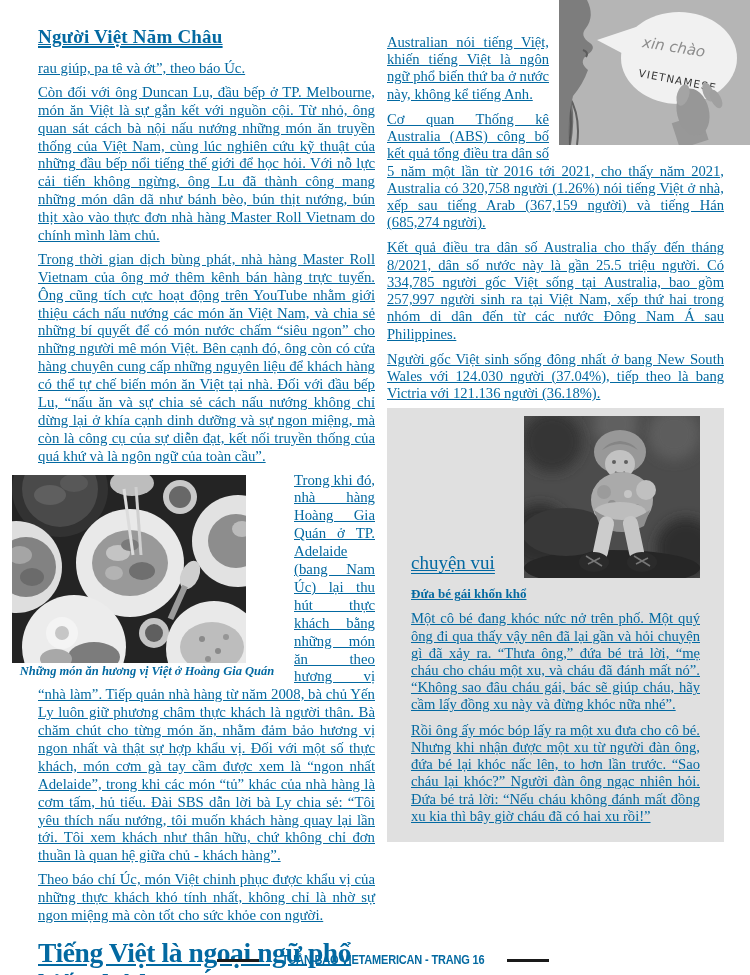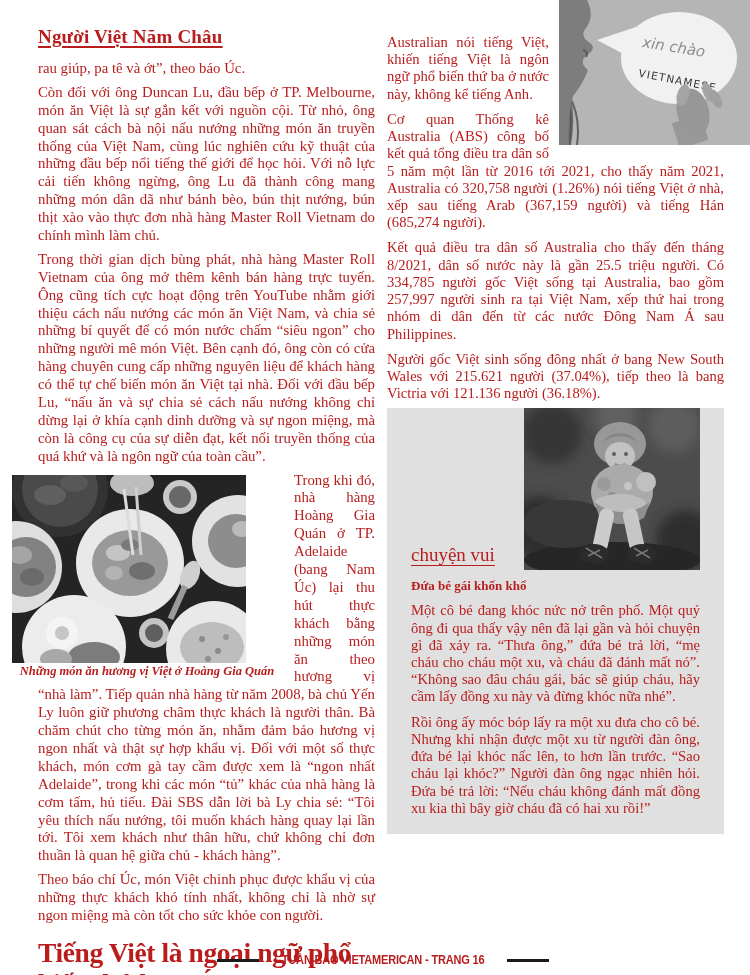--- a/index.html
+++ b/index.html
@@ -1,23 +1,24 @@
 <!DOCTYPE html>
 <html lang="vi"><head>
 <meta charset="utf-8">
 <style>
   html,body{margin:0;padding:0;background:#888;}
   .page{
     position:relative;
     width:750px;height:975px;
     margin:0 auto;
     background:#ffffff;
-    color:#b91c1c;
+    color:#0369a1;
     font-family:"Liberation Serif","DejaVu Serif",serif;
     overflow:hidden;
+    text-decoration:underline;
   }
   .columns{
     display:flex;
     padding:26px 28px 0 38px;
     gap:12px;
   }
   .col{width:337px;flex:0 0 337px;}
 
   
   .section-heading{
@@ -66,21 +67,21 @@
   .bubble-figure{
     float:right;
     width:193px;height:145px;
     margin:-26px -28px 8px 10px;
   }
   .bubble-figure svg{display:block;width:193px;height:145px;}
 
   .fun-box{
     background:#e0e0e0;
     margin-top:6px;
-    padding:0 24px 12px 24px;
+    padding:8px 24px 12px 24px;
   }
   .fun-top{
     display:flex;
     align-items:flex-end;
     justify-content:space-between;
     margin-bottom:8px;
   }
   .fun-label{
     font-size:19px;
     text-decoration:underline;
@@ -213,21 +214,21 @@
             <ellipse cx="149" cy="92" rx="5" ry="10" fill="#a4a4a4" transform="rotate(-20 149 92)"></ellipse>
             <ellipse cx="157" cy="99" rx="5" ry="10" fill="#a0a0a0" transform="rotate(-28 157 99)"></ellipse>
             <ellipse cx="124" cy="95" rx="6" ry="11" fill="#a4a4a4" transform="rotate(18 124 95)"></ellipse>
           </g>
         </svg>
       </figure>
 
       <p>Australian nói tiếng Việt, khiến tiếng Việt là ngôn ngữ phổ biến thứ ba ở nước này, không kể tiếng Anh.</p>
       <p>Cơ quan Thống kê Australia (ABS) công bố kết quả tổng điều tra dân số 5 năm một lần từ 2016 tới 2021, cho thấy năm 2021, Australia có 320,758 người (1.26%) nói tiếng Việt ở nhà, xếp sau tiếng Arab (367,159 người) và tiếng Hán (685,274 người).</p>
       <p>Kết quả điều tra dân số Australia cho thấy đến tháng 8/2021, dân số nước này là gần 25.5 triệu người. Có 334,785 người gốc Việt sống tại Australia, bao gồm 257,997 người sinh ra tại Việt Nam, xếp thứ hai trong nhóm di dân đến từ các nước Đông Nam Á sau Philippines.</p>
-      <p>Người gốc Việt sinh sống đông nhất ở bang New South Wales với 215.621 người (37.04%), tiếp theo là bang Victria với 121.136 người (36.18%).</p>
+      <p>Người gốc Việt sinh sống đông nhất ở bang New South Wales với 124.030 người (37.04%), tiếp theo là bang Victria với 121.136 người (36.18%).</p>
 
       <div class="fun-box">
         <div class="fun-top">
           <span class="fun-label">chuyện vui</span>
           <figure class="girl-figure">
             <svg viewBox="0 0 176 162" xmlns="http://www.w3.org/2000/svg">
               <defs>
                 <filter id="gblur" x="-40%" y="-40%" width="180%" height="180%">
                   <feGaussianBlur stdDeviation="6"></feGaussianBlur>
                 </filter>

